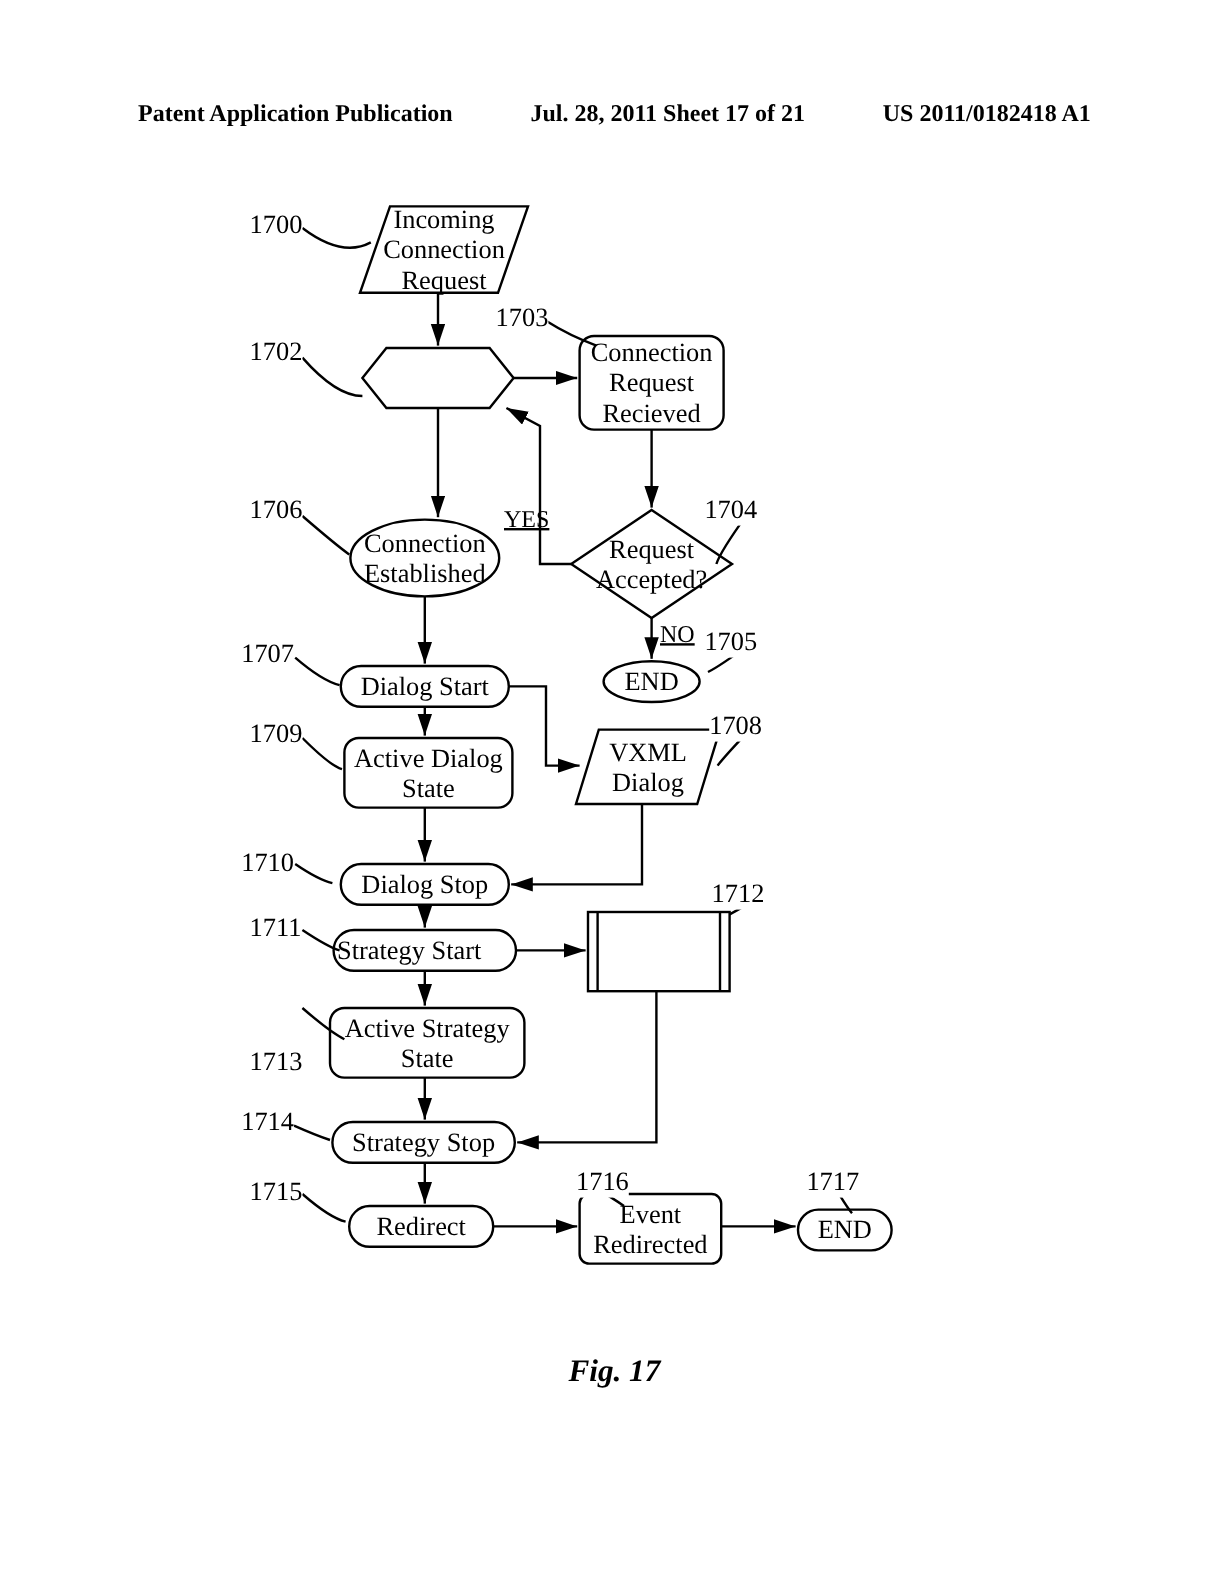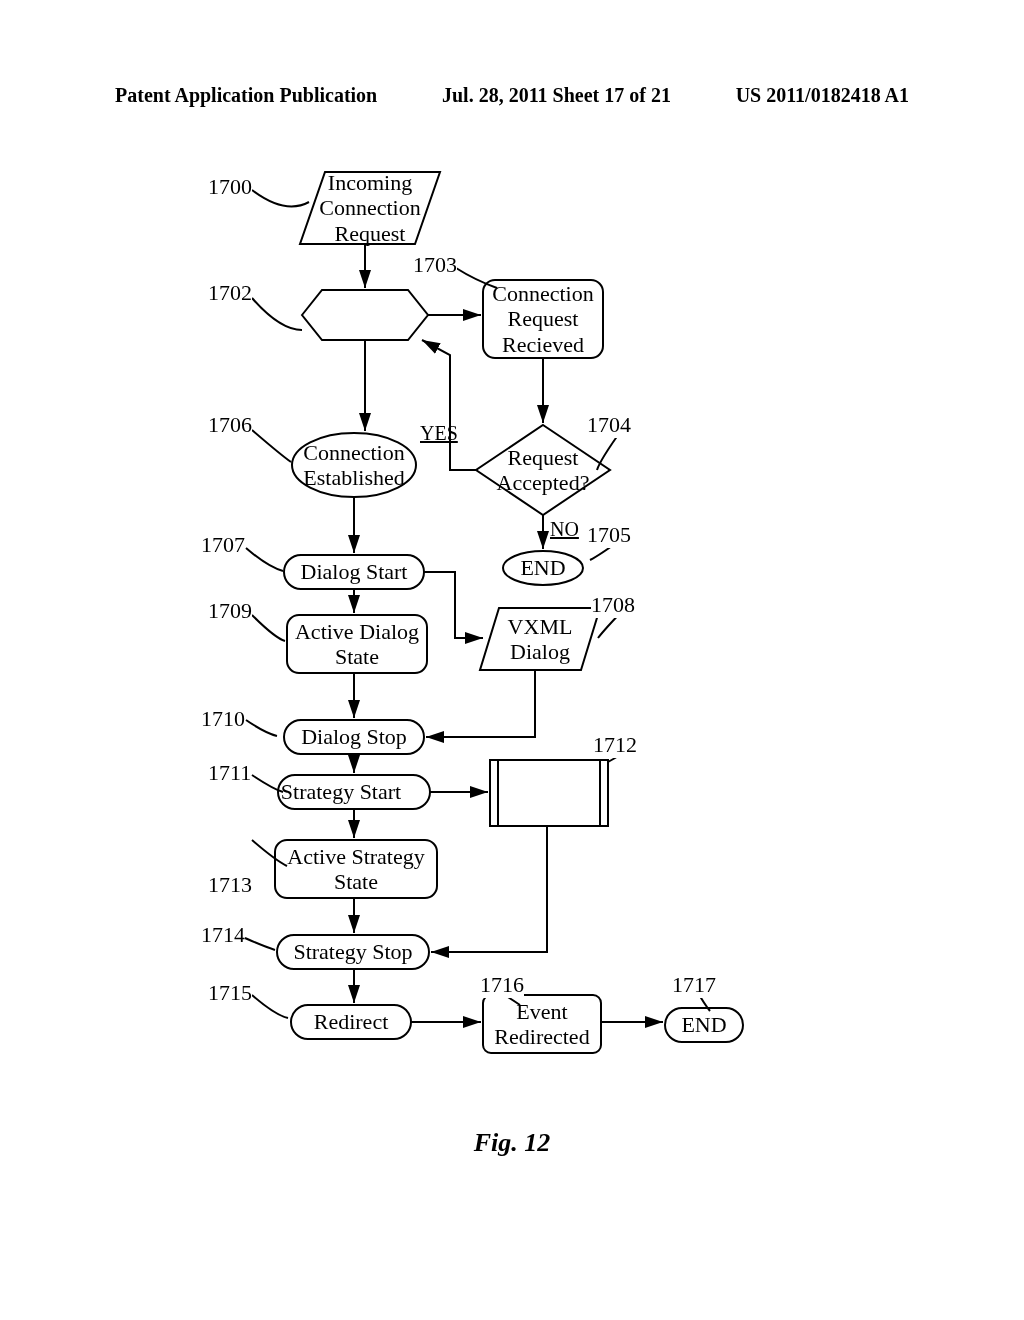--- a/index.html
+++ b/index.html
@@ -228,13 +228,13 @@
 <div class="label" style="left:13px;top:600px;">1711</div>
 <div class="label" style="left:398px;top:572px;">1712</div>
 <div class="label" style="left:13px;top:664px;margin-top:48px;">1713</div>
 <div class="label" style="left:6px;top:762px;">1714</div>
 <div class="label" style="left:13px;top:820px;">1715</div>
 <div class="label" style="left:252px;top:812px;margin-left:33px;">1716</div>
 <div class="label" style="left:477px;top:812px;">1717</div>
 
 </div>
 
-<div class="fig-caption">Fig. 12</div>
+<div class="fig-caption">Fig. 17</div>
 
 </body></html>

